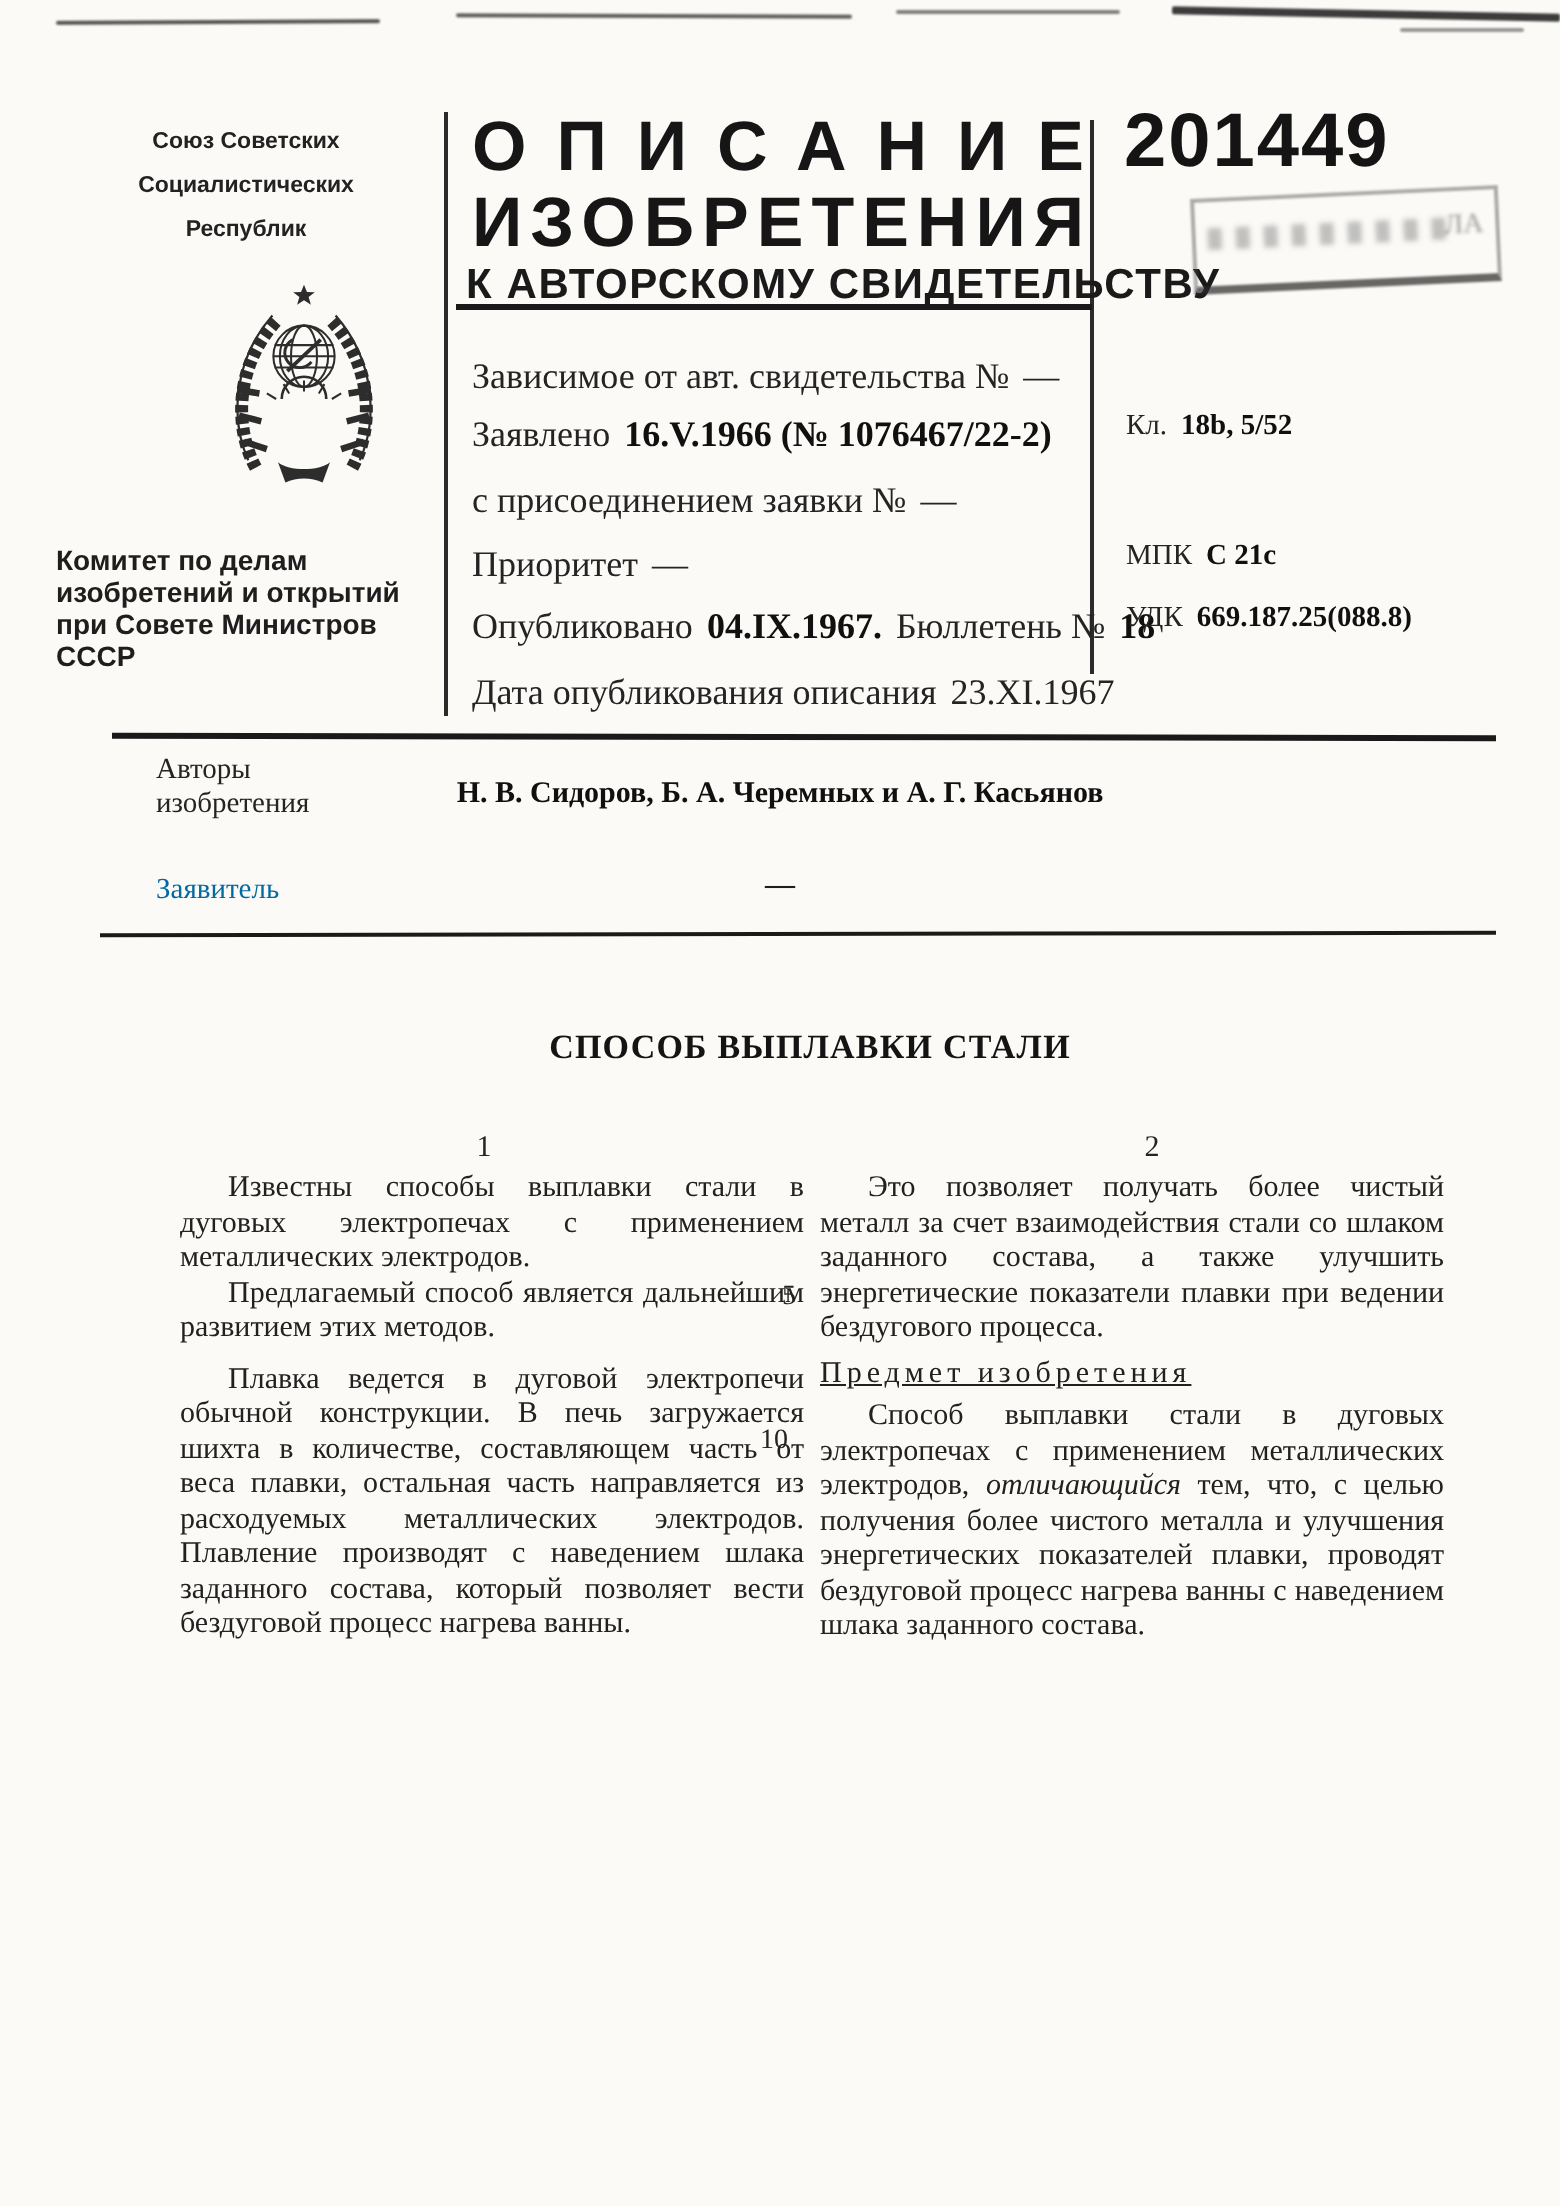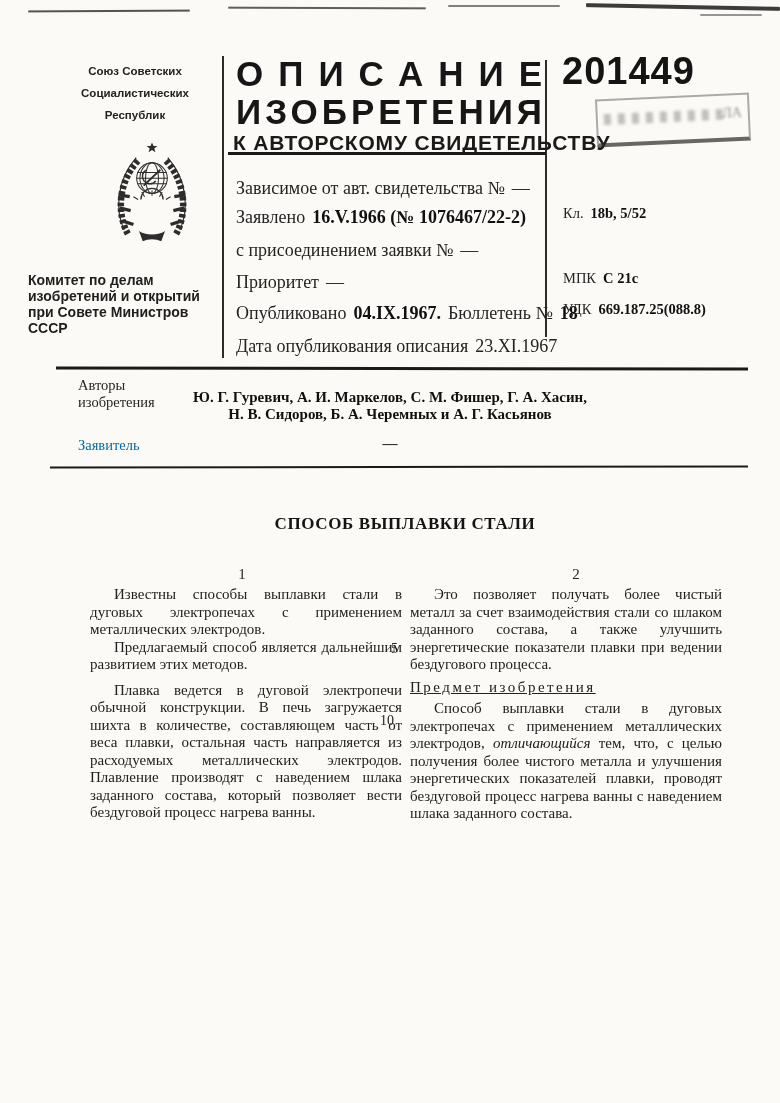--- a/index.html
+++ b/index.html
@@ -17,21 +17,21 @@
 
   
   .smudge{position:absolute;background:#1c1c1c;border-radius:1px;filter:blur(.4px);}
 
   
   .vrule{position:absolute;width:2px;background:#2b2b2b;}
   .hrule{position:absolute;background:#1a1a1a;}
 
   
   .union{
-    left:40px;top:60px;width:190px;
+    left:28px;top:60px;width:190px;
     text-align:center;font-weight:bold;font-size:11.5px;line-height:22px;
     color:#222;
   }
   .emblem{left:104px;top:141px;width:96px;height:104px;}
   .committee{
     left:28px;top:272px;width:192px;
     text-align:left;font-weight:bold;font-size:14px;line-height:16px;
     color:#1e1e1e;
   }
 
@@ -194,21 +194,20 @@
     <span>УДК</span><span class="val">669.187.25(088.8)</span>
   </div>
 
   <div class="hrule" style="left:56px;top:367px;width:692px;height:3px;transform:rotate(.1deg);"></div>
 
   <div class="abs authors-label">
     <div>Авторы</div>
     <div>изобретения</div>
   </div>
   <div class="abs authors-names">
-    <div>Ю. Г. Гуревич, А. И. Маркелов, С. М. Фишер, Г. А. Хасин,</div>
     <div>Н. В. Сидоров, Б. А. Черемных и А. Г. Касьянов</div>
   </div>
 
   <div class="abs applicant-label">Заявитель</div>
   <div class="abs applicant-value">—</div>
 
   <div class="hrule" style="left:50px;top:466px;width:698px;height:2px;transform:rotate(-.1deg);"></div>
 
   <div class="abs inv-title">СПОСОБ ВЫПЛАВКИ СТАЛИ</div>
 

